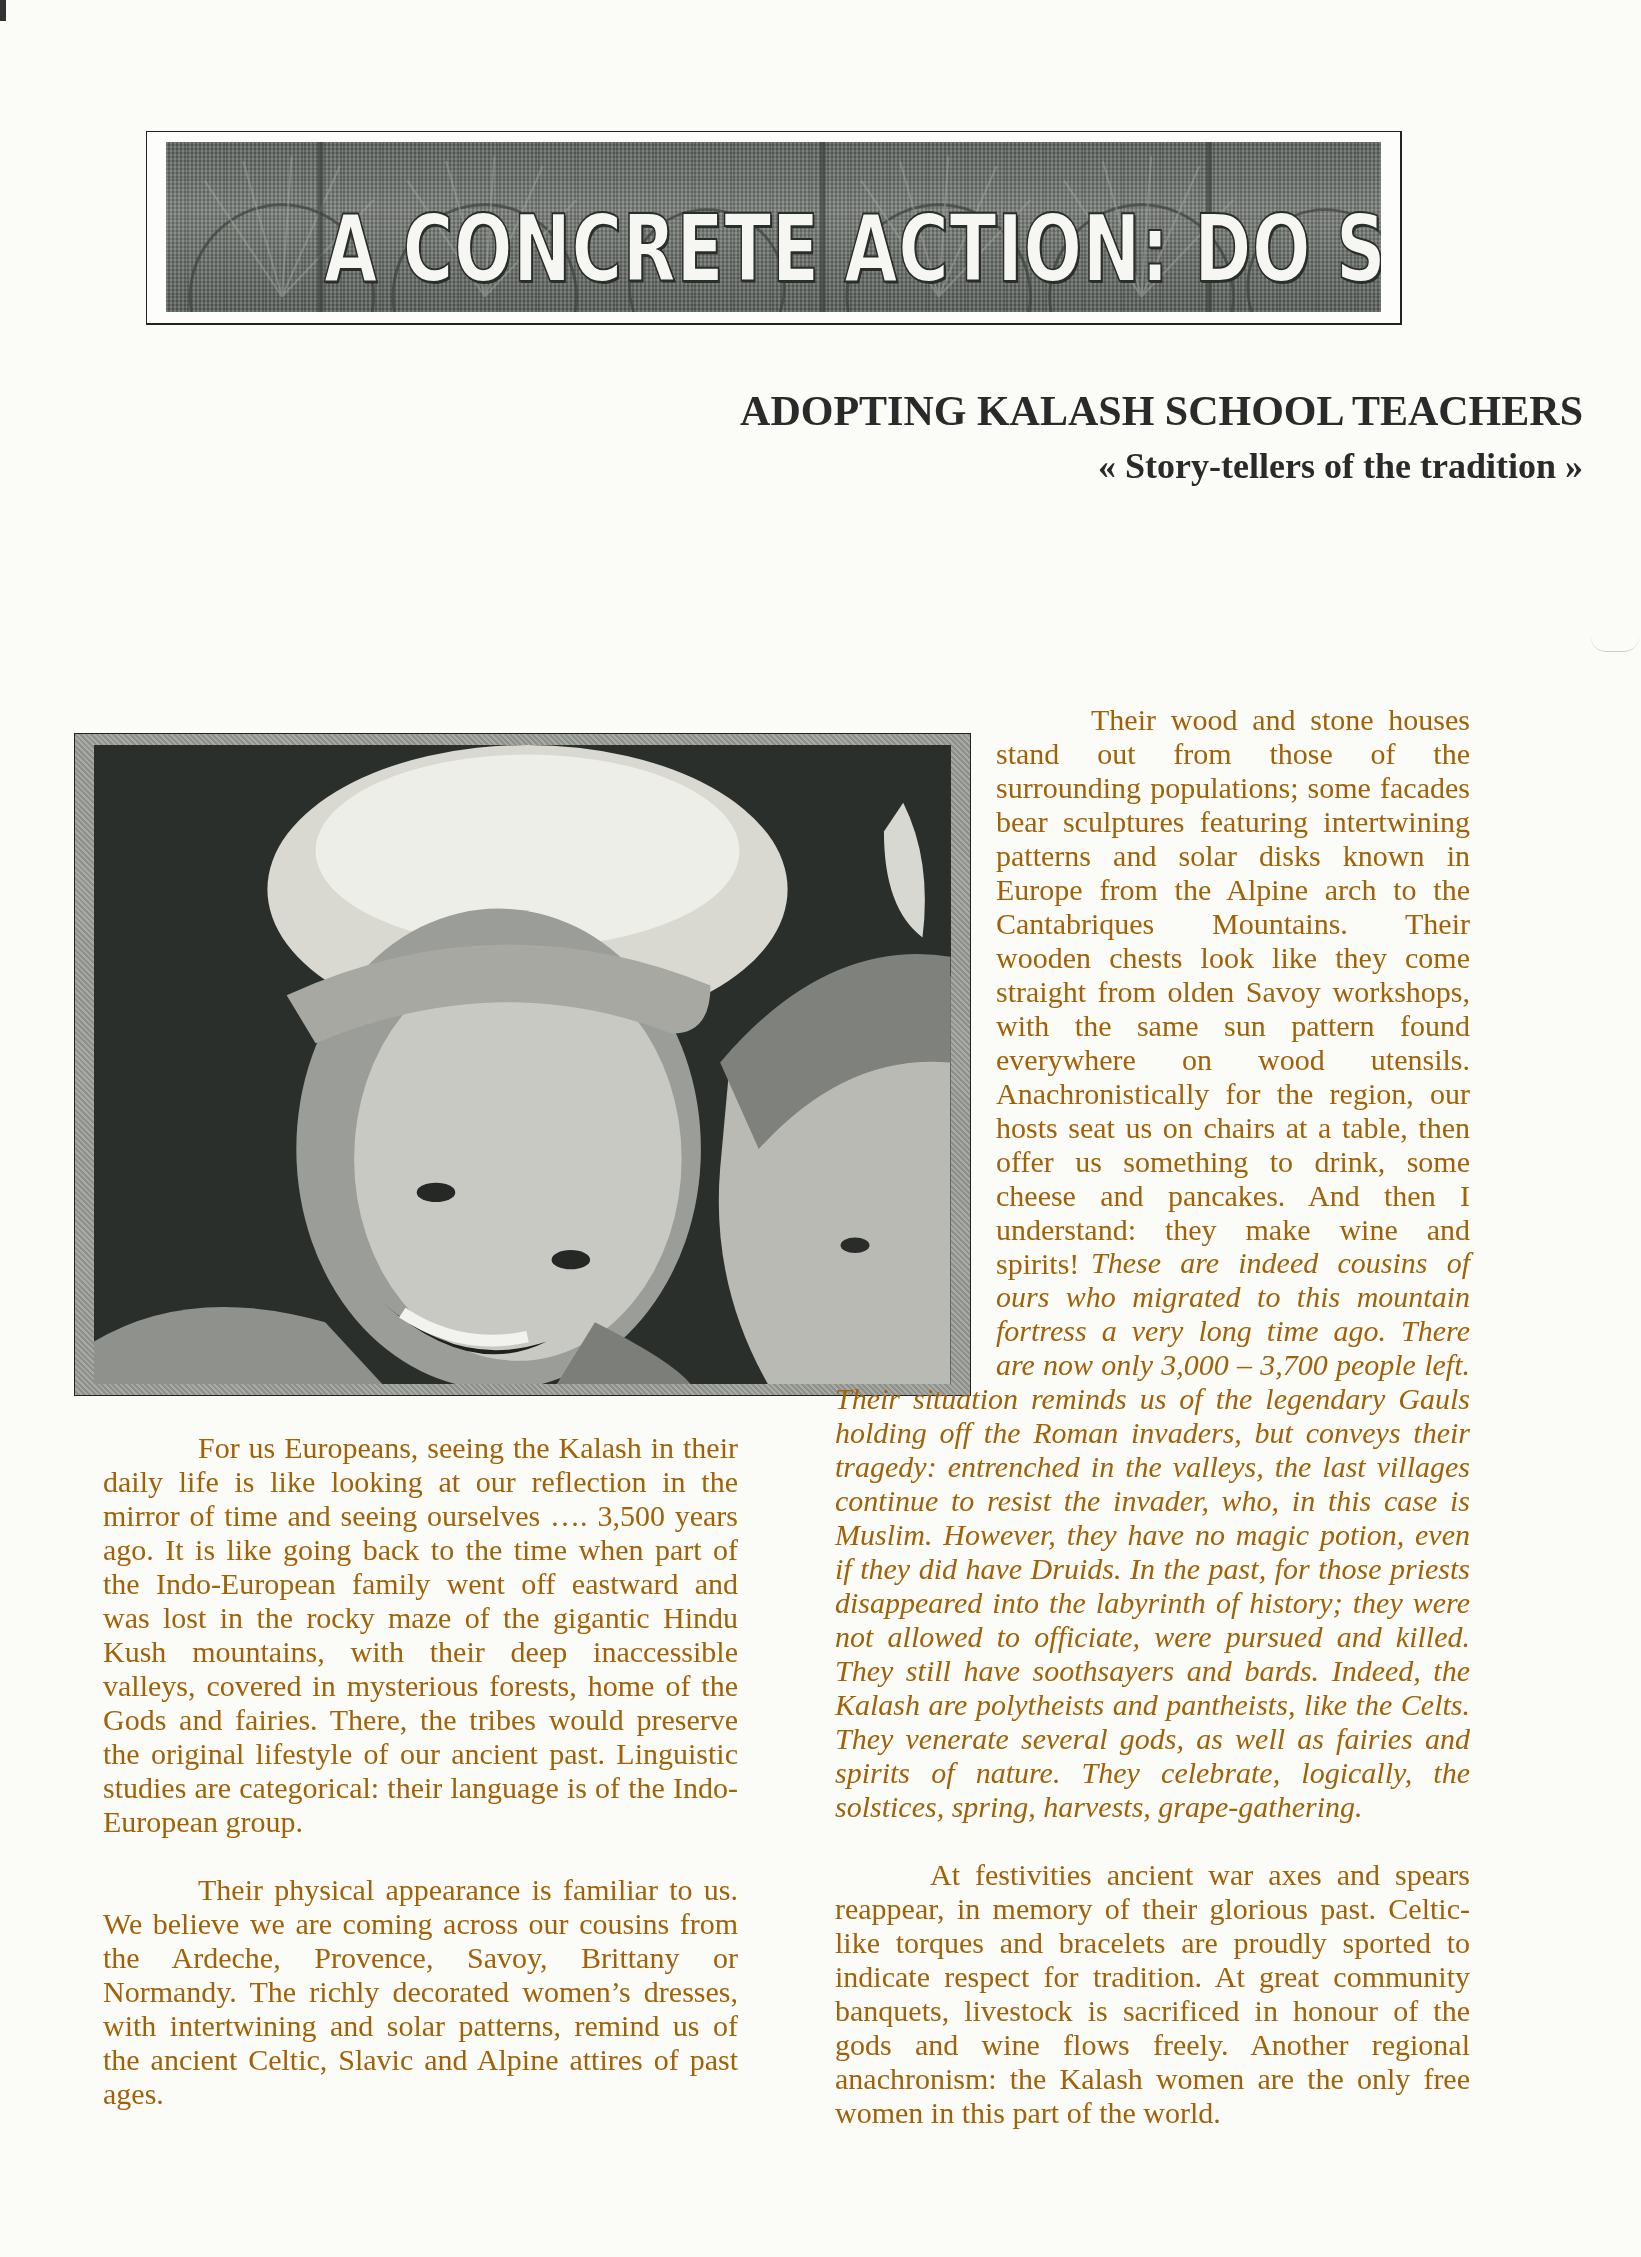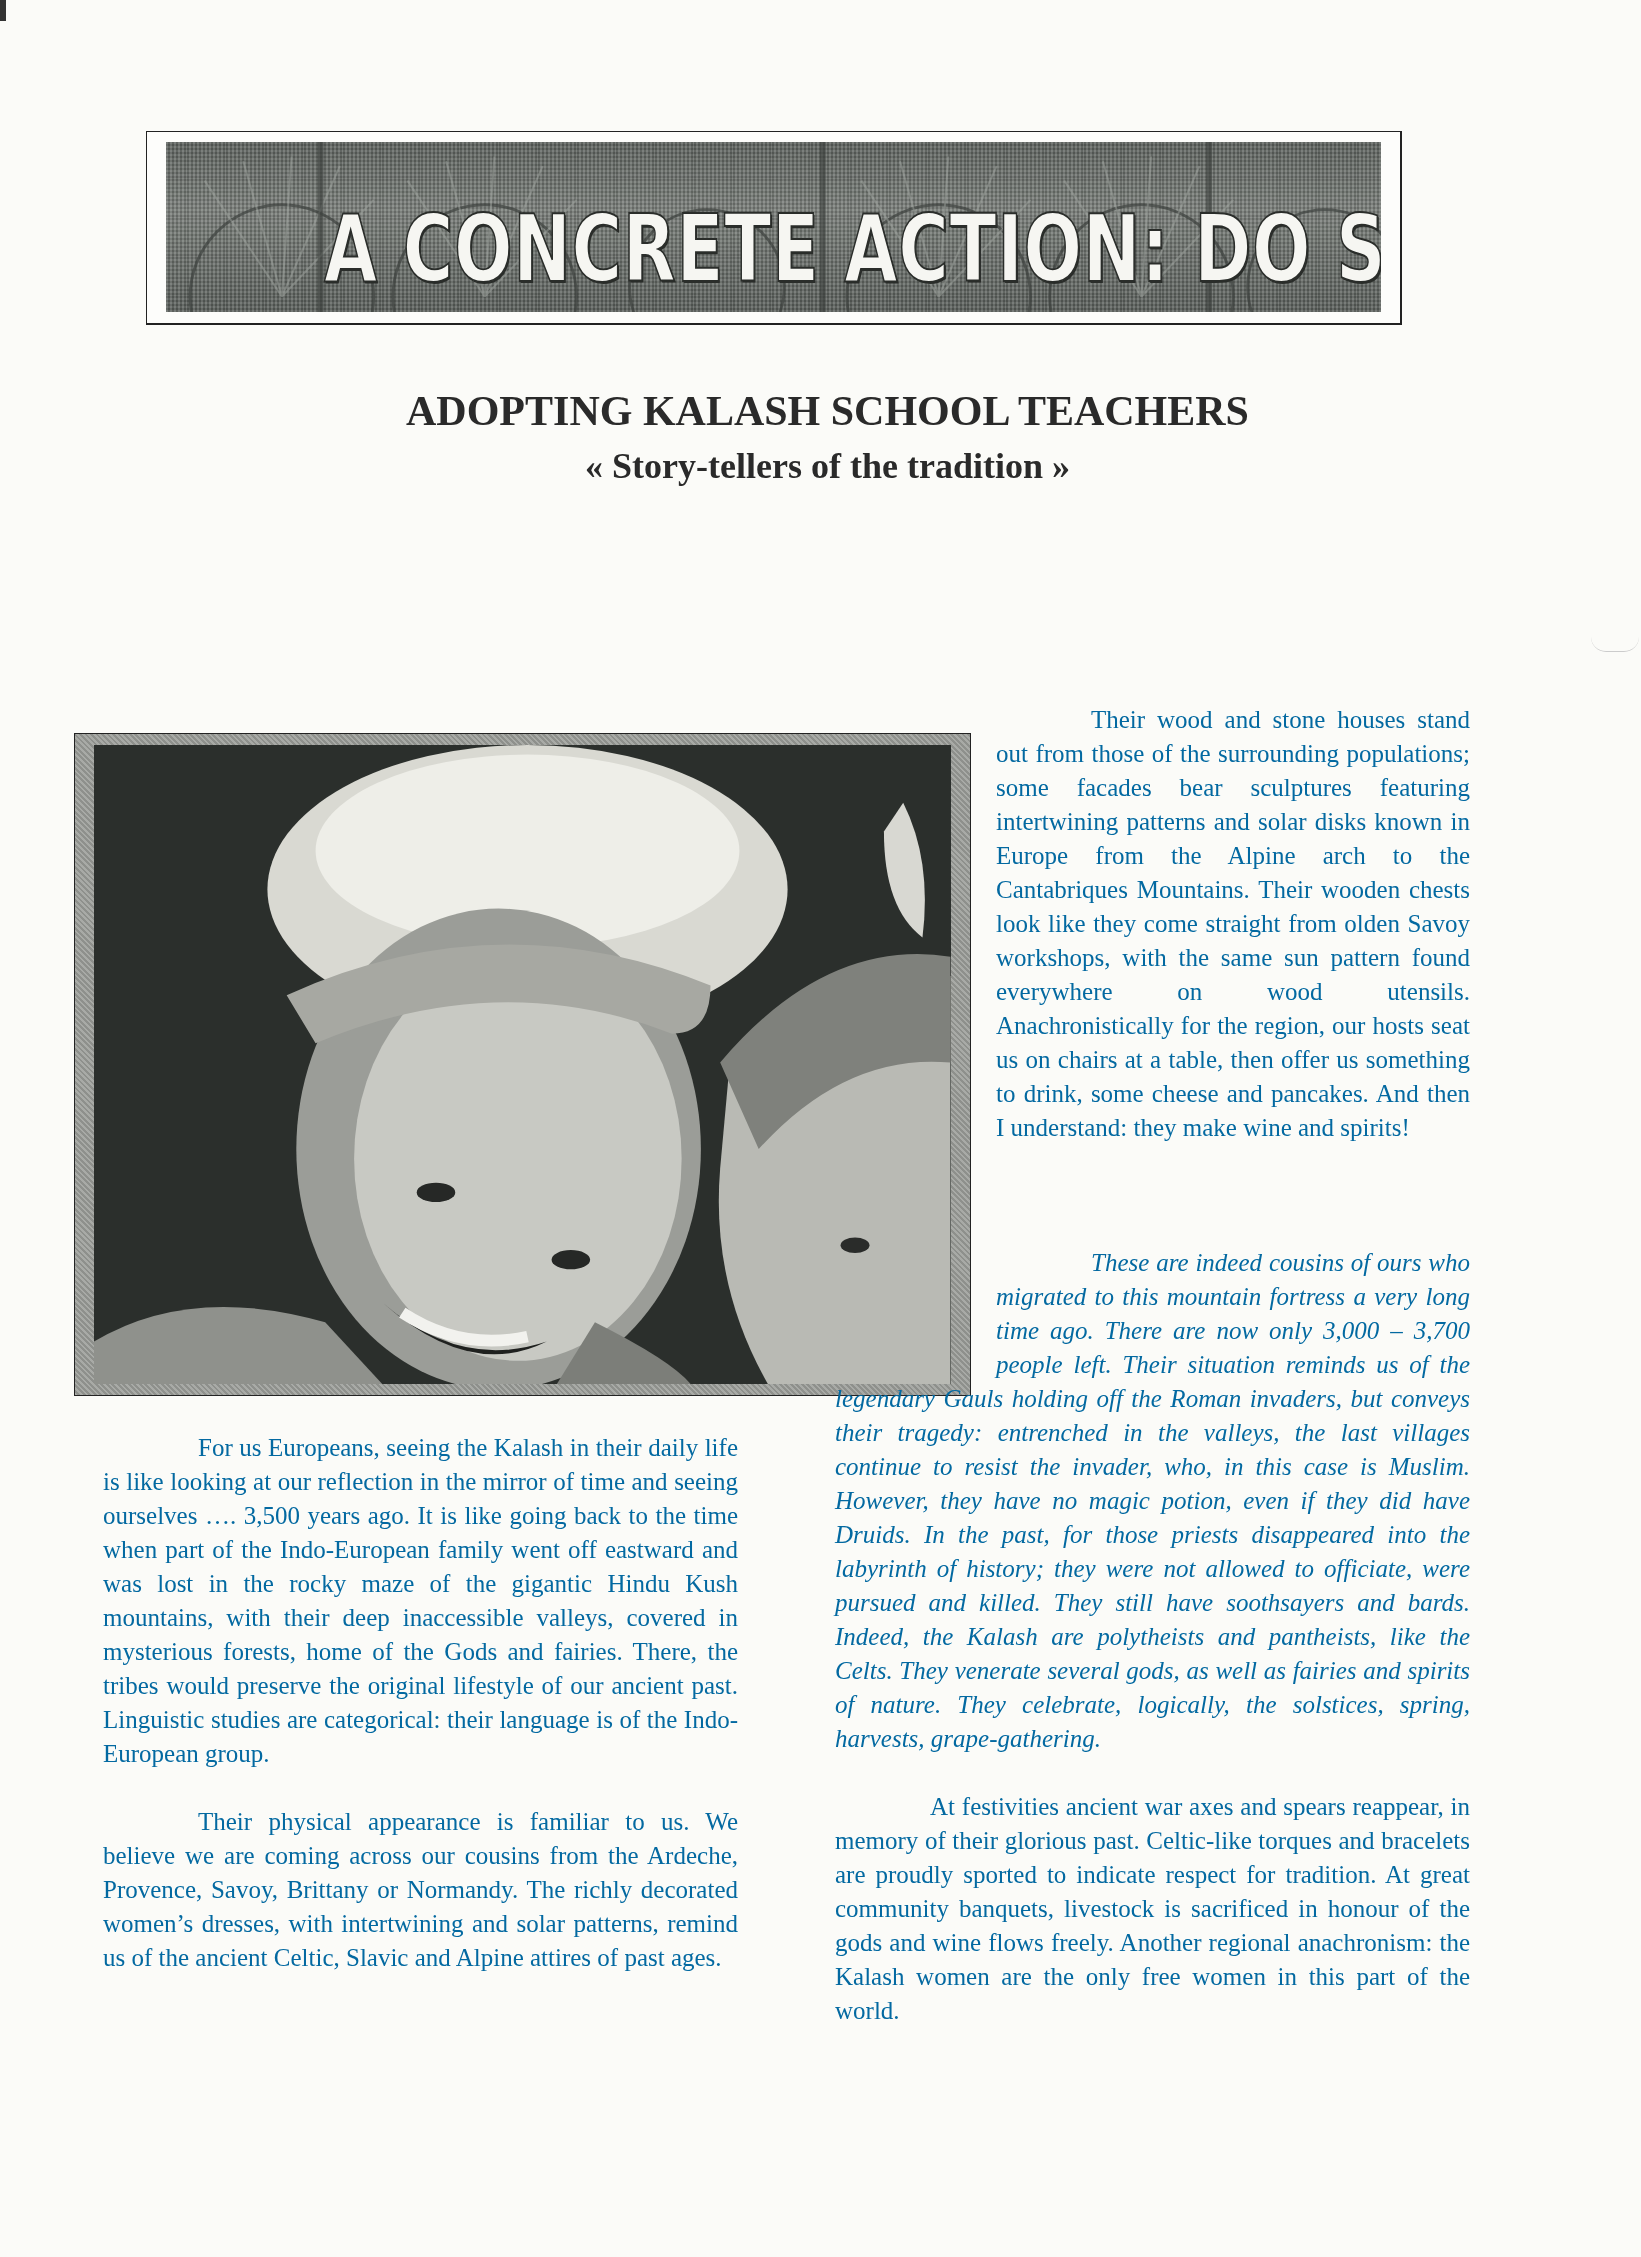--- a/index.html
+++ b/index.html
@@ -23,34 +23,34 @@
       linear-gradient(180deg, #5d625e 0%, #7a7f7a 40%, #5a5f5b 100%); }
   .banner-img svg { position: absolute; left: 0; top: 0; }
   .banner-title { position: absolute; left: 0; right: 0; top: 54px; text-align: center;
     font-family: "DejaVu Sans", sans-serif; font-weight: bold; font-size: 93px; line-height: 106px;
     letter-spacing: 1px; color: #f6f6f2; white-space: nowrap;
     transform: scaleX(0.74); transform-origin: center;
     -webkit-text-stroke: 1.9px #2a2d2a;
     text-shadow: 1.9px 1.9px 0 #2a2d2a; }
 
   
-  .heading { position: absolute; left: 0; width: 1583px; text-align: center; font-weight: bold; color: #2a2a2a; margin-left: 36px; }
+  .heading { position: absolute; left: 0; width: 1583px; text-align: right; font-weight: bold; color: #2a2a2a; }
   .h1 { top: 386px; font-size: 42px; line-height: 50px; }
   .h2 { top: 442px; font-size: 36px; line-height: 48px; }
   .h3 { top: 536px; font-size: 39px; line-height: 48px; }
 
   
   .photo { position: absolute; left: 74px; top: 733px; width: 897px; height: 663px;
     box-sizing: border-box; border: 1.9px solid #222;
     background: repeating-linear-gradient(45deg, #a8aaa6 0 1.9px, #8e908c 1.9px 3.9px); }
   .photo-inner { position: absolute; left: 19.3px; top: 10.6px; right: 19.3px; bottom: 10.6px; background: #2c302d; overflow: hidden; }
   .photo-inner svg { width: 100%; height: 100%; display: block; }
 
   
-  .col { position: absolute; font-size: 25px; line-height: 34px; text-align: justify; color: #0369a1; }
+  .col { position: absolute; font-size: 30px; line-height: 34px; text-align: justify; color: #a16207; }
   .col p { margin: 0; text-indent: 95px; }
   .col p + p { margin-top: 34px; font-family: Liberation Serif, serif; }
   .col-right-top { left: 996px; top: 703px; width: 474px; }
   .col-left { left: 103px; top: 1431px; width: 635px; }
   .col-right-bottom { left: 835px; top: 1246px; width: 635px; }
   .col-right-bottom .shape-float { float: left; width: 161px; height: 136px; shape-outside: inset(0); }
   .col-right-bottom p.first { text-indent: 95px; font-style: italic; }
 </style>
 </head>
 <body>

